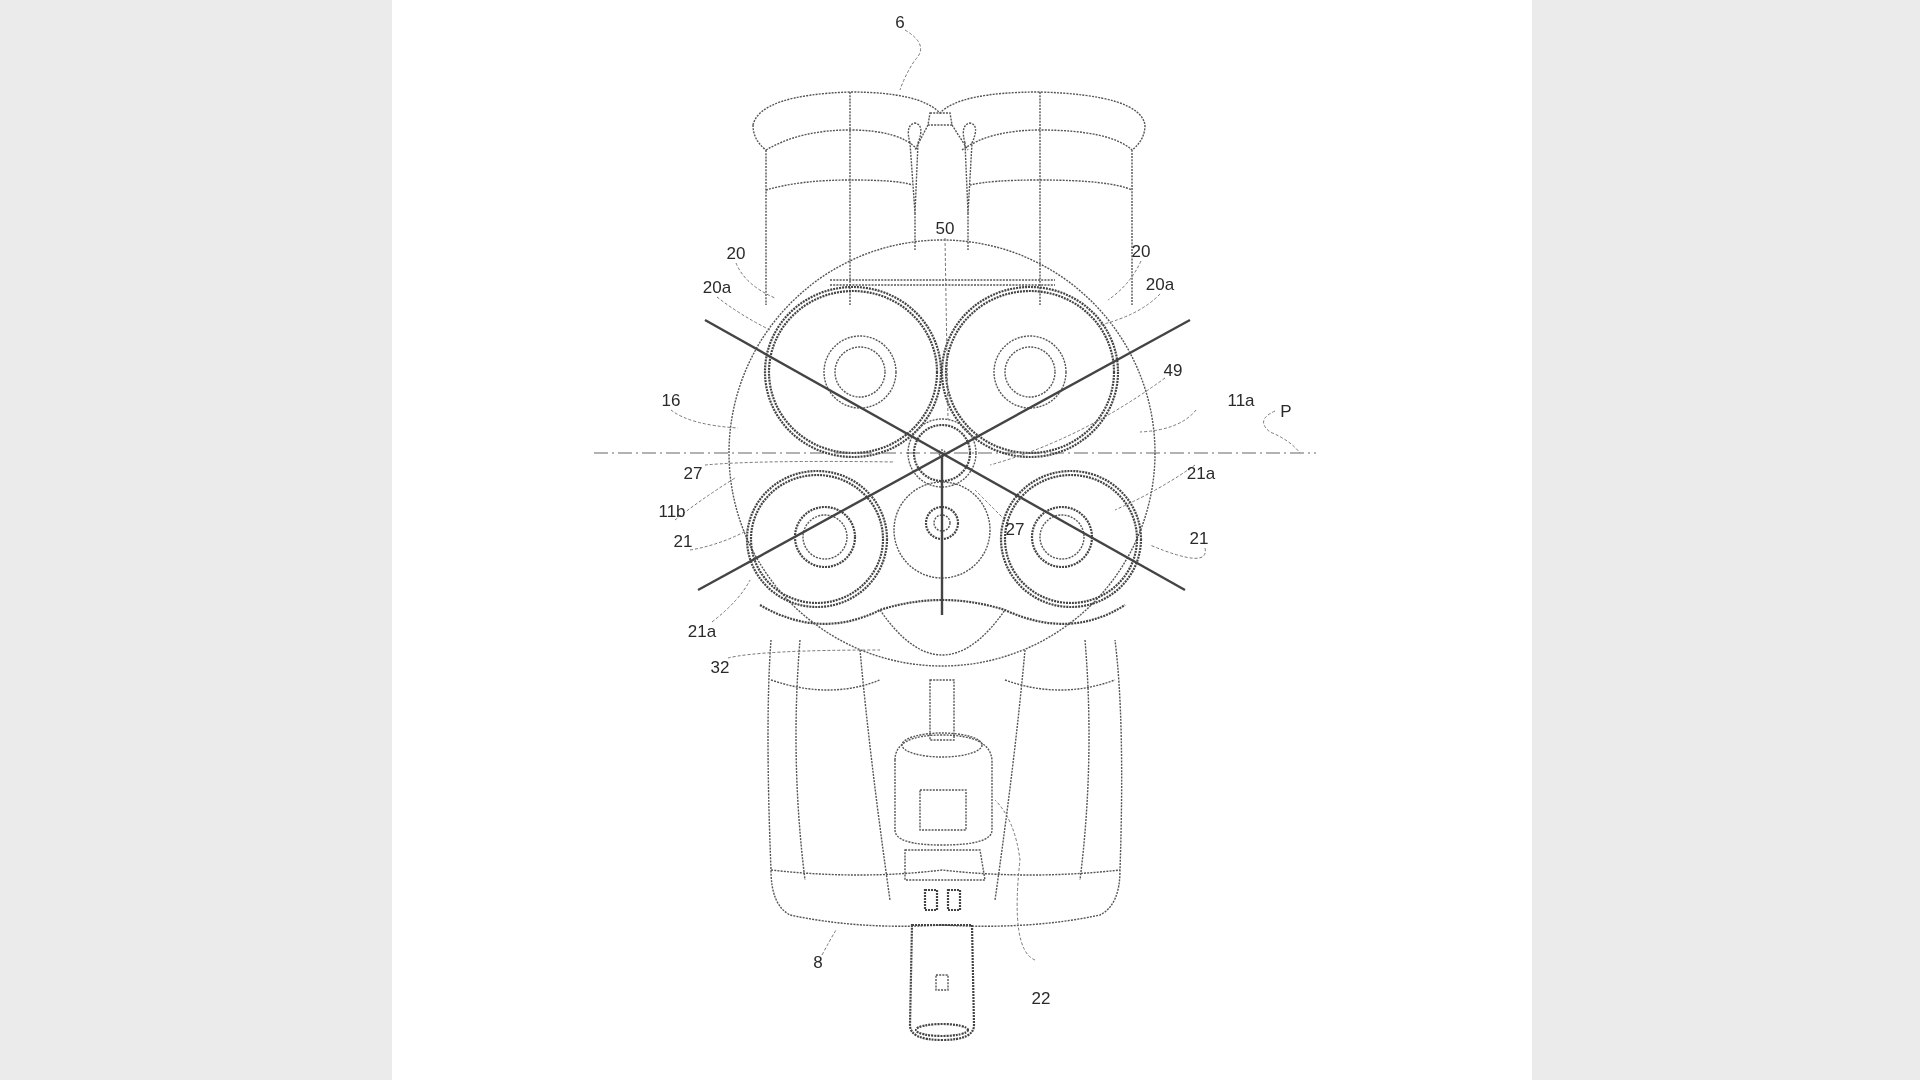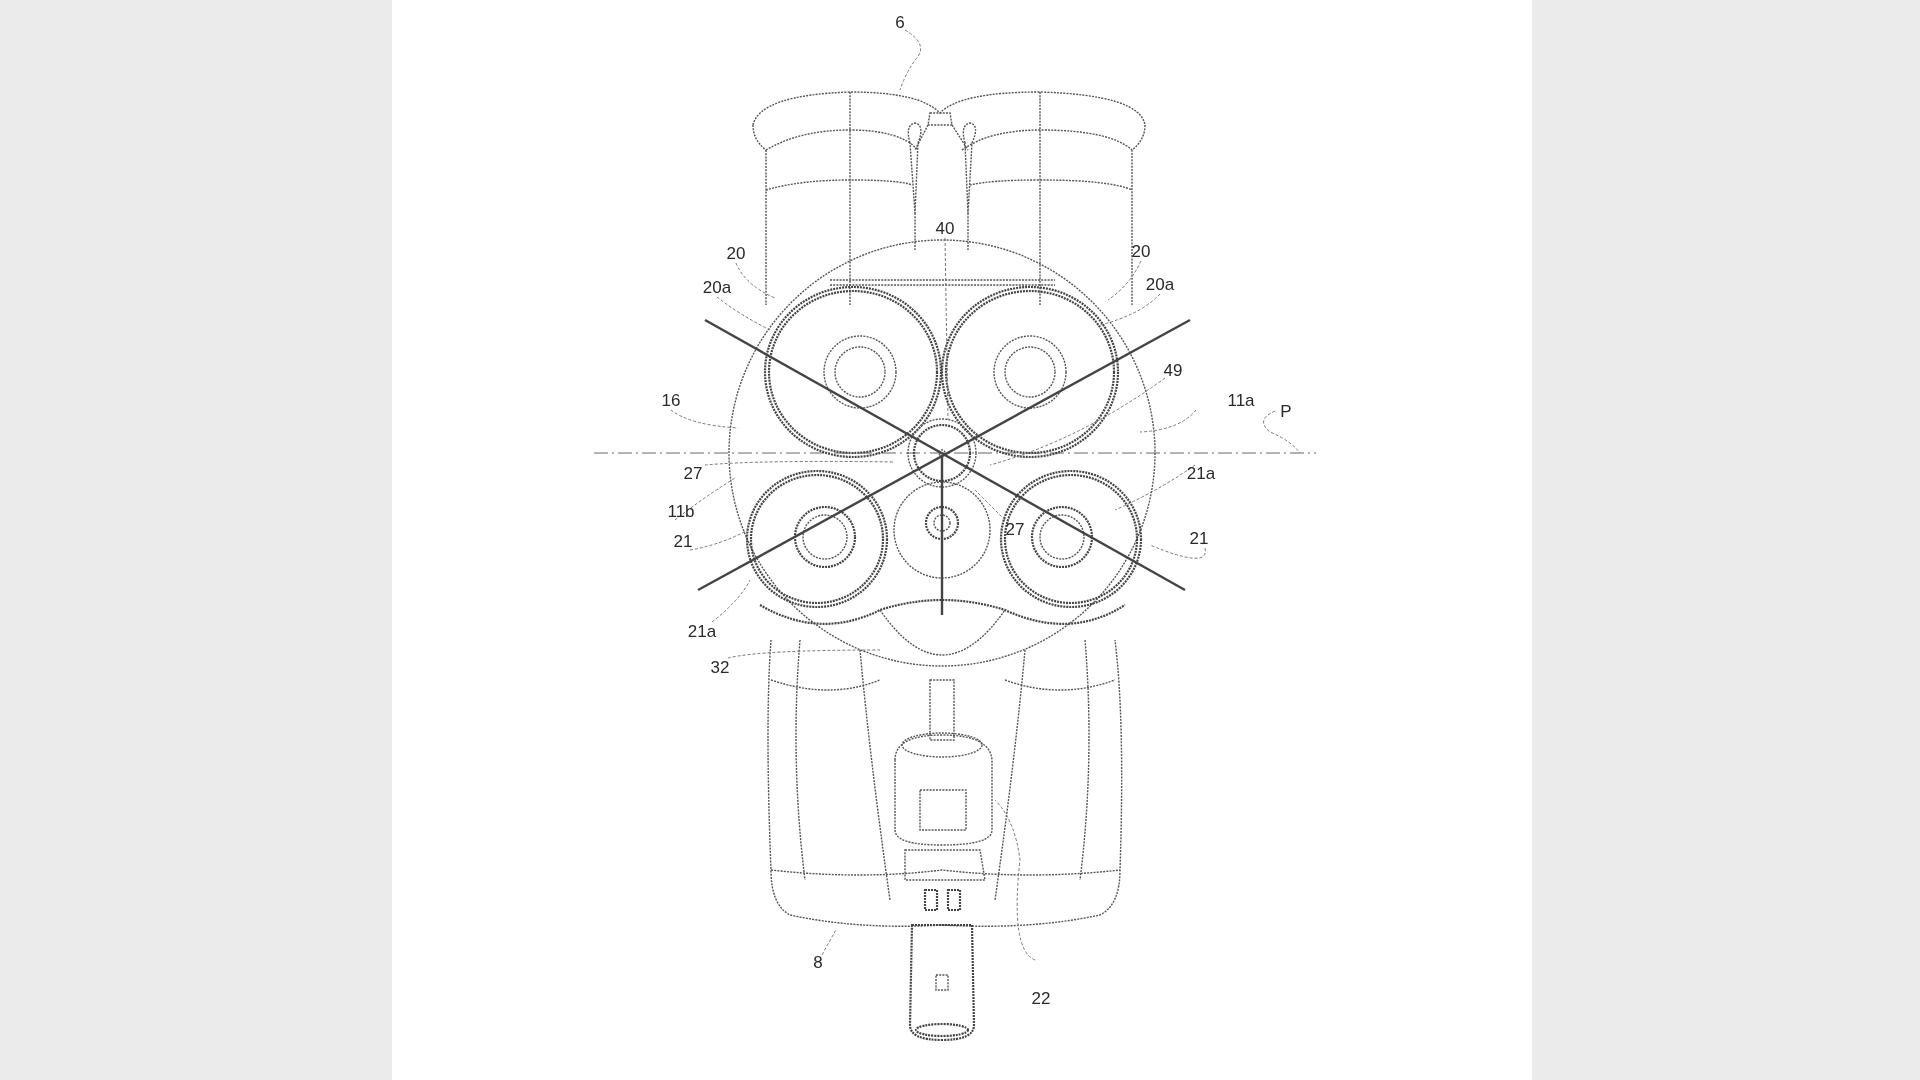--- a/index.html
+++ b/index.html
@@ -126,32 +126,32 @@
       <path class="ld" d="M1205 548 Q1210 570 1150 545"></path>
       <path class="ld" d="M690 550 Q720 545 748 530"></path>
       <path class="ld" d="M712 622 Q740 600 750 580"></path>
       <path class="ld" d="M728 658 Q760 650 880 650"></path>
       <path class="ld" d="M822 955 Q830 940 836 930"></path>
       <path class="ld" d="M1035 960 Q1010 950 1020 860 Q1015 820 995 800"></path>
     </g>
   </svg>
 
   <span class="lbl" style="left:508px;top:22px">6</span>
-  <span class="lbl" style="left:553px;top:228px">40</span>
+  <span class="lbl" style="left:553px;top:228px">50</span>
   <span class="lbl" style="left:344px;top:253px">20</span>
   <span class="lbl" style="left:749px;top:251px">20</span>
   <span class="lbl" style="left:325px;top:287px">20a</span>
   <span class="lbl" style="left:768px;top:284px">20a</span>
   <span class="lbl" style="left:781px;top:370px">49</span>
   <span class="lbl" style="left:279px;top:400px">16</span>
   <span class="lbl" style="left:849px;top:400px">11a</span>
   <span class="lbl" style="left:894px;top:411px">P</span>
   <span class="lbl" style="left:301px;top:473px">27</span>
   <span class="lbl" style="left:809px;top:473px">21a</span>
-  <span class="lbl" style="left:289px;top:511px">11b</span>
+  <span class="lbl" style="left:280px;top:511px">11b</span>
   <span class="lbl" style="left:623px;top:529px">27</span>
   <span class="lbl" style="left:807px;top:538px">21</span>
   <span class="lbl" style="left:291px;top:541px">21</span>
   <span class="lbl" style="left:310px;top:631px">21a</span>
   <span class="lbl" style="left:328px;top:667px">32</span>
   <span class="lbl" style="left:426px;top:962px">8</span>
   <span class="lbl" style="left:649px;top:998px">22</span>
 </div>
 
 </body></html>

